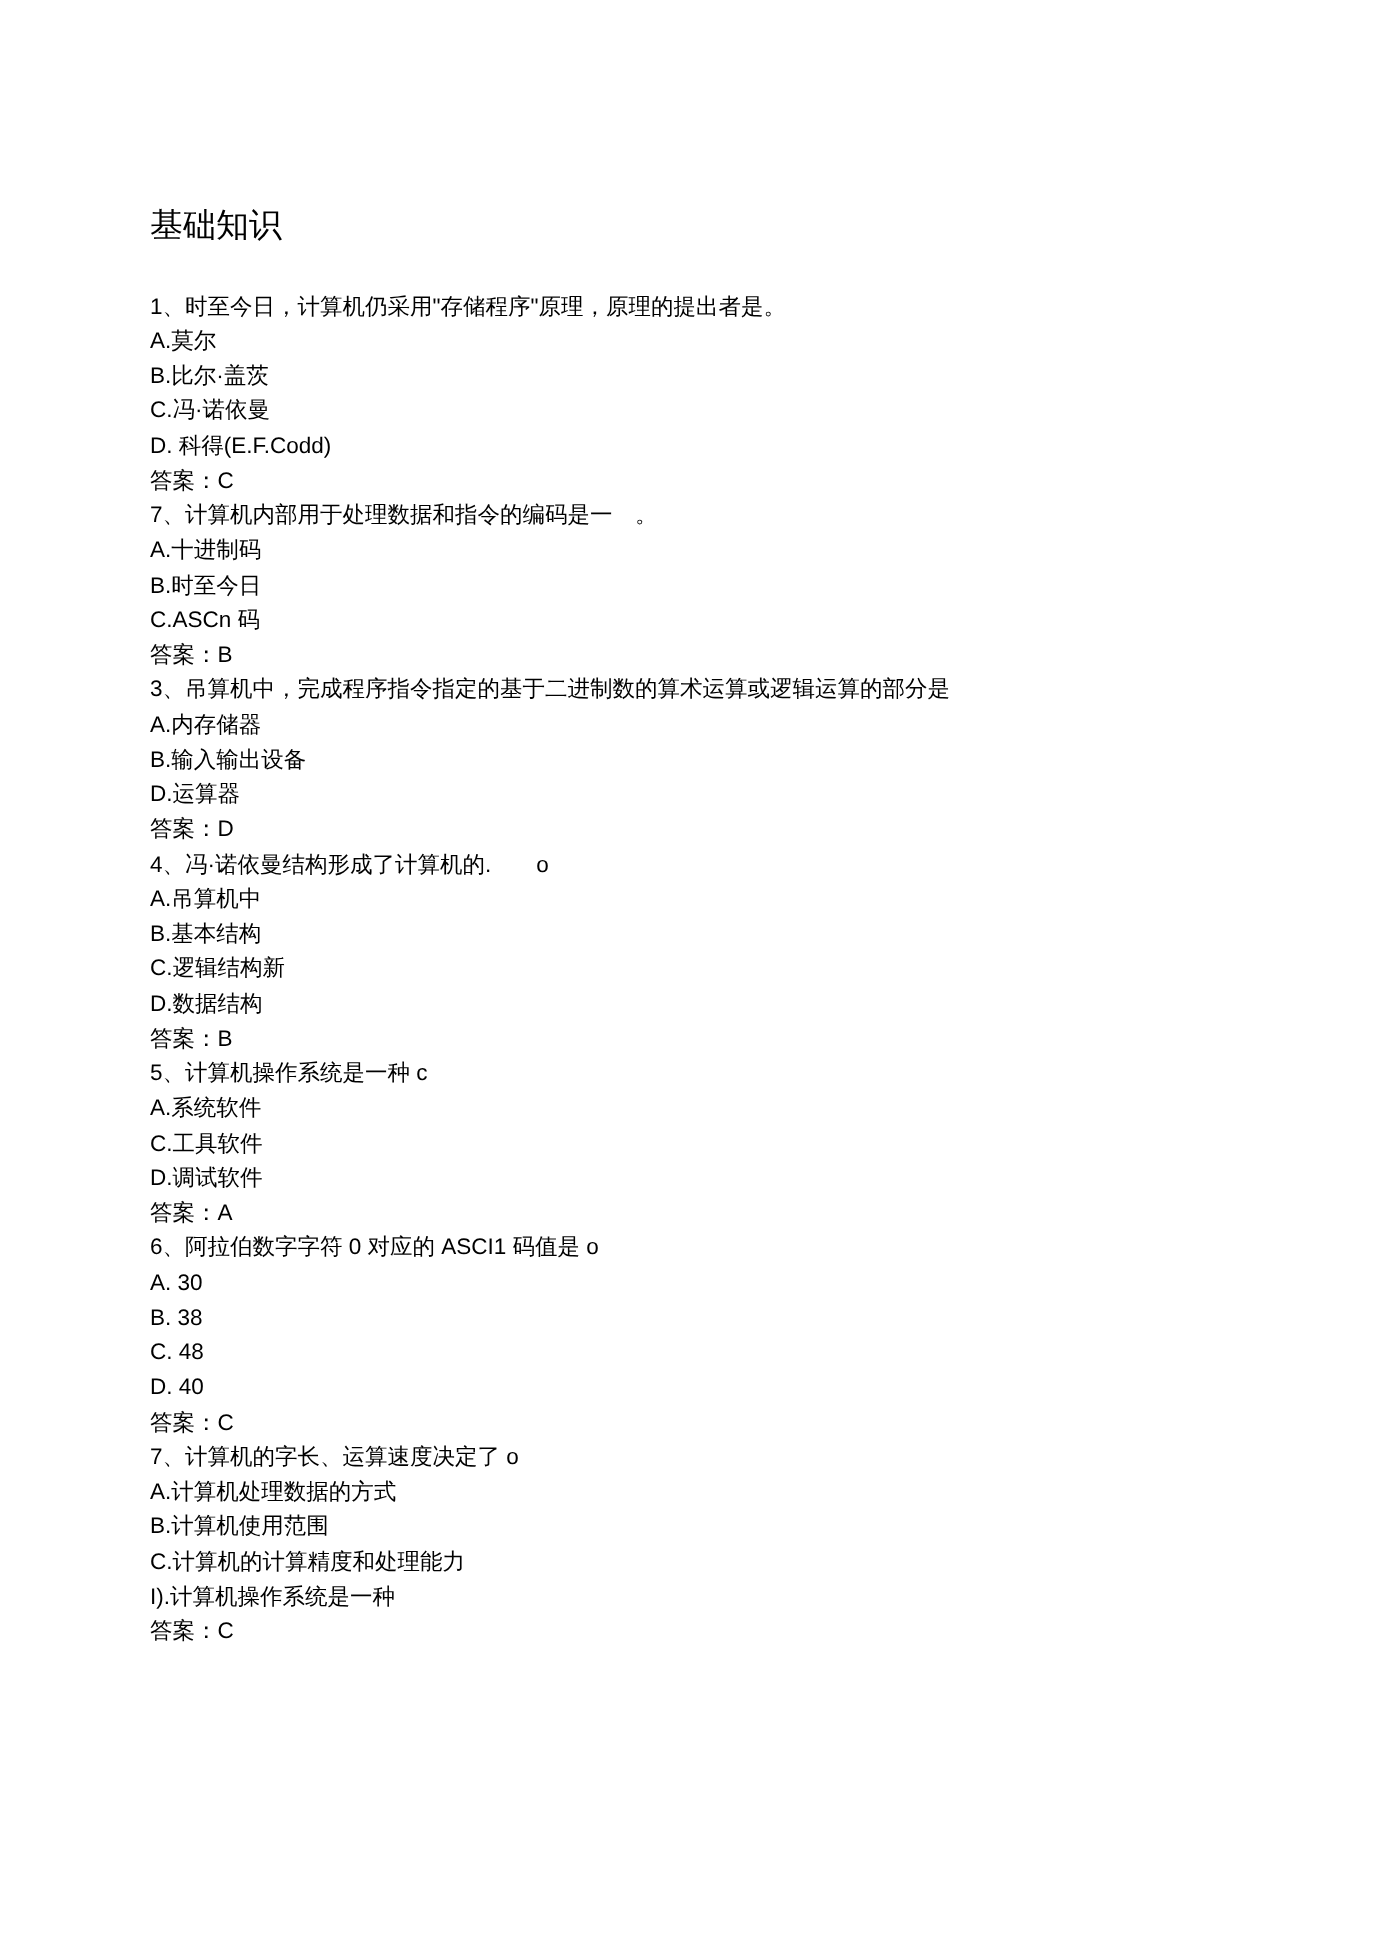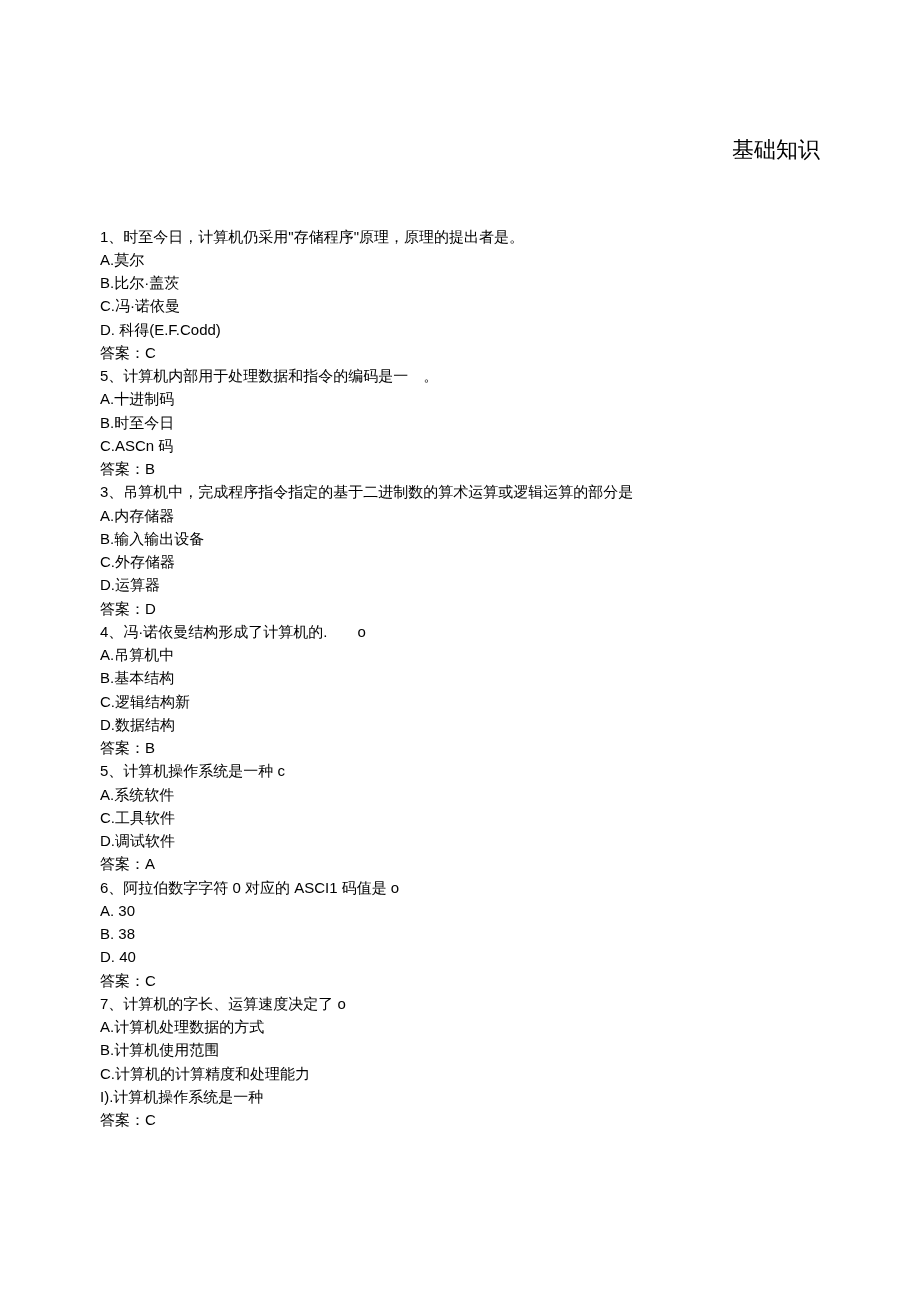--- a/index.html
+++ b/index.html
@@ -11,24 +11,24 @@
   }
   .page {
     width: 920px;
     min-height: 1301px;
     margin: 0 auto;
     padding: 120px 100px 60px 100px;
     box-sizing: border-box;
     background: #ffffff;
   }
   .title {
-    text-align: right;
+    text-align: left;
     font-size: 22px;
     font-weight: normal;
-    margin-bottom: 60px;
+    margin-bottom: 28px;
     font-family: "SimSun", "宋体", serif;
   }
   .line {
     font-size: 15px;
     line-height: 1.55;
     margin: 0;
     font-family: "SimSun", "宋体", "Microsoft YaHei", sans-serif;
   }
 </style>
 </head>
@@ -36,45 +36,45 @@
 
 <div class="page">
   <h1 class="title">基础知识</h1>
   <div id="content">
       <p class="line">1、时至今日，计算机仍采用"存储程序"原理，原理的提出者是。</p>
       <p class="line">A.莫尔</p>
       <p class="line">B.比尔·盖茨</p>
       <p class="line">C.冯·诺依曼</p>
       <p class="line">D. 科得(E.F.Codd)</p>
       <p class="line">答案：C</p>
-      <p class="line">5、计算机内部用于处理数据和指令的编码是一　。</p>
+      <p class="line">7、计算机内部用于处理数据和指令的编码是一　。</p>
       <p class="line">A.十进制码</p>
       <p class="line">B.时至今日</p>
       <p class="line">C.ASCn 码</p>
       <p class="line">答案：B</p>
       <p class="line">3、吊算机中，完成程序指令指定的基于二进制数的算术运算或逻辑运算的部分是</p>
       <p class="line">A.内存储器</p>
       <p class="line">B.输入输出设备</p>
-      <p class="line">C.外存储器</p>
       <p class="line">D.运算器</p>
       <p class="line">答案：D</p>
       <p class="line">4、冯·诺依曼结构形成了计算机的.　　o</p>
       <p class="line">A.吊算机中</p>
       <p class="line">B.基本结构</p>
       <p class="line">C.逻辑结构新</p>
       <p class="line">D.数据结构</p>
       <p class="line">答案：B</p>
       <p class="line">5、计算机操作系统是一种 c</p>
       <p class="line">A.系统软件</p>
       <p class="line">C.工具软件</p>
       <p class="line">D.调试软件</p>
       <p class="line">答案：A</p>
       <p class="line">6、阿拉伯数字字符 0 对应的 ASCI1 码值是 o</p>
       <p class="line">A.   30</p>
       <p class="line">B.   38</p>
+      <p class="line">C.   48</p>
       <p class="line">D.   40</p>
       <p class="line">答案：C</p>
       <p class="line">7、计算机的字长、运算速度决定了 o</p>
       <p class="line">A.计算机处理数据的方式</p>
       <p class="line">B.计算机使用范围</p>
       <p class="line">C.计算机的计算精度和处理能力</p>
       <p class="line">I).计算机操作系统是一种</p>
       <p class="line">答案：C</p>
     </div>
 </div>

